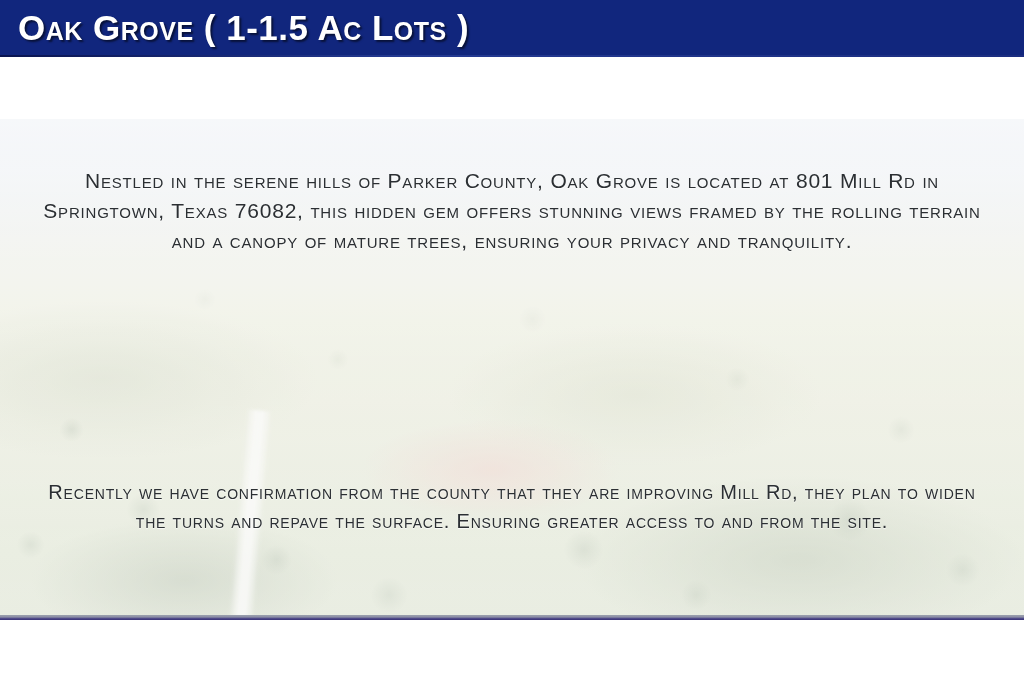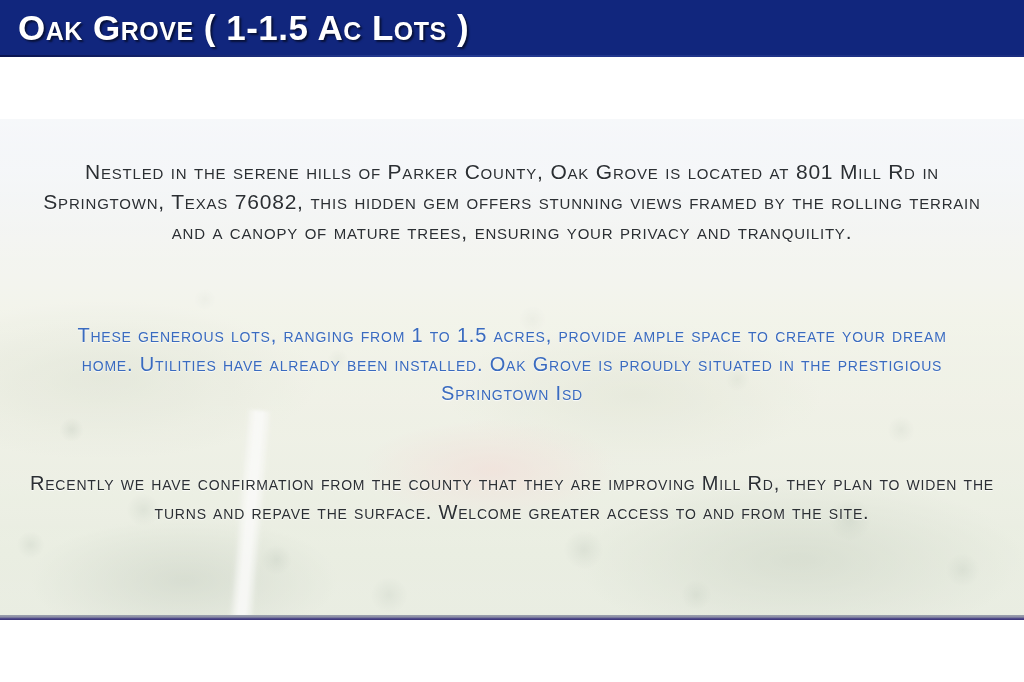--- a/index.html
+++ b/index.html
@@ -181,21 +181,21 @@
   
   .copy {
     position: absolute;
     left: 0;
     right: 0;
     text-align: center;
     font-variant: small-caps;
     letter-spacing: 0.8px;
   }
   .copy p {
-    margin: 0;
+    margin: 9px;
   }
   .para-intro {
     top: 38px;
     padding: 0 34px;
     font-size: 21px;
     line-height: 30px;
     color: #2b2f33;
     text-shadow: 0 1px 1px rgba(255,255,255,0.85);
   }
   .para-lots {
@@ -238,24 +238,21 @@
   <div class="photo-area">
     <div class="photo-bg"></div>
     <div class="photo-texture"></div>
     <div class="photo-road"></div>
     <div class="photo-haze"></div>
 
     <div class="copy para-intro">
       <p>Nestled in the serene hills of Parker County, Oak Grove is located at 801 Mill Rd in Springtown, Texas 76082, this hidden gem offers stunning views framed by the rolling terrain and a canopy of mature trees, ensuring your privacy and tranquility.</p>
     </div>
 
-    <div class="copy para-lots">
-      <p>These generous lots, ranging from 1 to 1.5 acres, provide ample space to create your dream home. Utilities have already been installed. Oak Grove is proudly situated in the prestigious Springtown Isd</p>
-    </div>
 
     <div class="copy para-road">
-      <p>Recently we have confirmation from the county that they are improving Mill Rd, they plan to widen the turns and repave the surface. Welcome greater access to and from the site.</p>
+      <p>Recently we have confirmation from the county that they are improving Mill Rd, they plan to widen the turns and repave the surface. Ensuring greater access to and from the site.</p>
     </div>
   </div>
 
   <div class="footer-area"></div>
 
 </div>
 
 </body></html>

